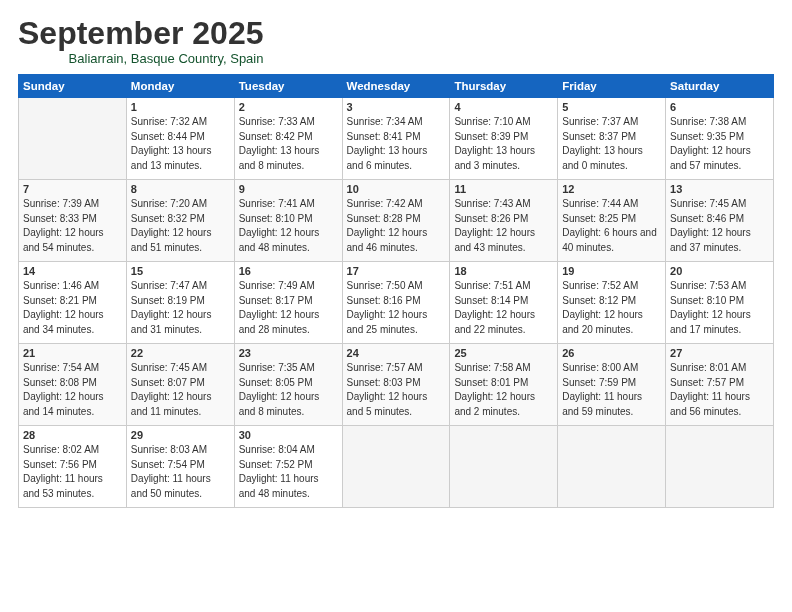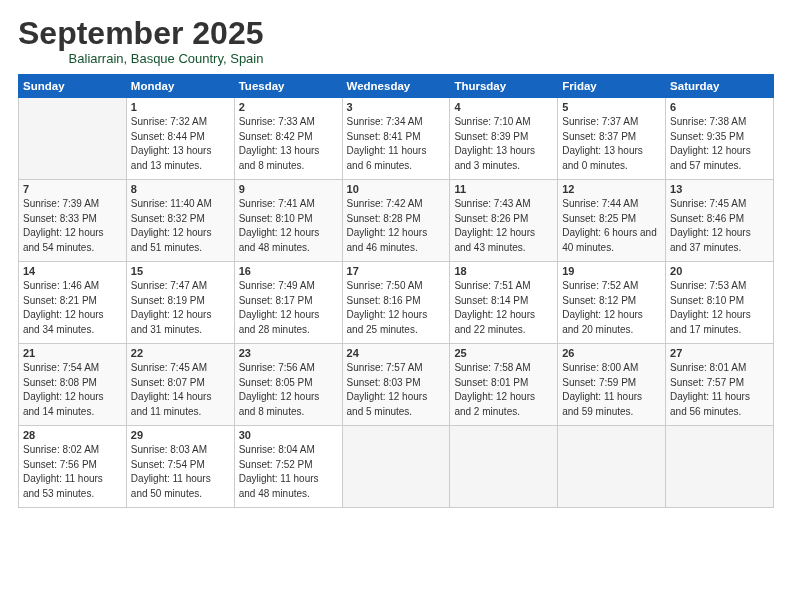--- a/index.html
+++ b/index.html
@@ -123,21 +123,21 @@
           <div>Sunrise: 7:33 AM</div>
           <div>Sunset: 8:42 PM</div>
           <div>Daylight: 13 hours and 8 minutes.</div>
         </div>
       </td>
           <td>
         <div class="day-num">3</div>
         <div class="cell-content">
           <div>Sunrise: 7:34 AM</div>
           <div>Sunset: 8:41 PM</div>
-          <div>Daylight: 11 hours and 6 minutes.</div>
+          <div>Daylight: 13 hours and 6 minutes.</div>
         </div>
       </td>
           <td>
         <div class="day-num">4</div>
         <div class="cell-content">
           <div>Sunrise: 7:10 AM</div>
           <div>Sunset: 8:39 PM</div>
           <div>Daylight: 13 hours and 3 minutes.</div>
         </div>
       </td>
@@ -163,21 +163,21 @@
         <div class="day-num">7</div>
         <div class="cell-content">
           <div>Sunrise: 7:39 AM</div>
           <div>Sunset: 8:33 PM</div>
           <div>Daylight: 12 hours and 54 minutes.</div>
         </div>
       </td>
           <td>
         <div class="day-num">8</div>
         <div class="cell-content">
-          <div>Sunrise: 11:40 AM</div>
+          <div>Sunrise: 7:20 AM</div>
           <div>Sunset: 8:32 PM</div>
           <div>Daylight: 12 hours and 51 minutes.</div>
         </div>
       </td>
           <td>
         <div class="day-num">9</div>
         <div class="cell-content">
           <div>Sunrise: 7:41 AM</div>
           <div>Sunset: 8:10 PM</div>
           <div>Daylight: 12 hours and 48 minutes.</div>
@@ -281,27 +281,27 @@
           <div>Sunrise: 7:54 AM</div>
           <div>Sunset: 8:08 PM</div>
           <div>Daylight: 12 hours and 14 minutes.</div>
         </div>
       </td>
           <td>
         <div class="day-num">22</div>
         <div class="cell-content">
           <div>Sunrise: 7:45 AM</div>
           <div>Sunset: 8:07 PM</div>
-          <div>Daylight: 14 hours and 11 minutes.</div>
+          <div>Daylight: 12 hours and 11 minutes.</div>
         </div>
       </td>
           <td>
         <div class="day-num">23</div>
         <div class="cell-content">
-          <div>Sunrise: 7:56 AM</div>
+          <div>Sunrise: 7:35 AM</div>
           <div>Sunset: 8:05 PM</div>
           <div>Daylight: 12 hours and 8 minutes.</div>
         </div>
       </td>
           <td>
         <div class="day-num">24</div>
         <div class="cell-content">
           <div>Sunrise: 7:57 AM</div>
           <div>Sunset: 8:03 PM</div>
           <div>Daylight: 12 hours and 5 minutes.</div>

